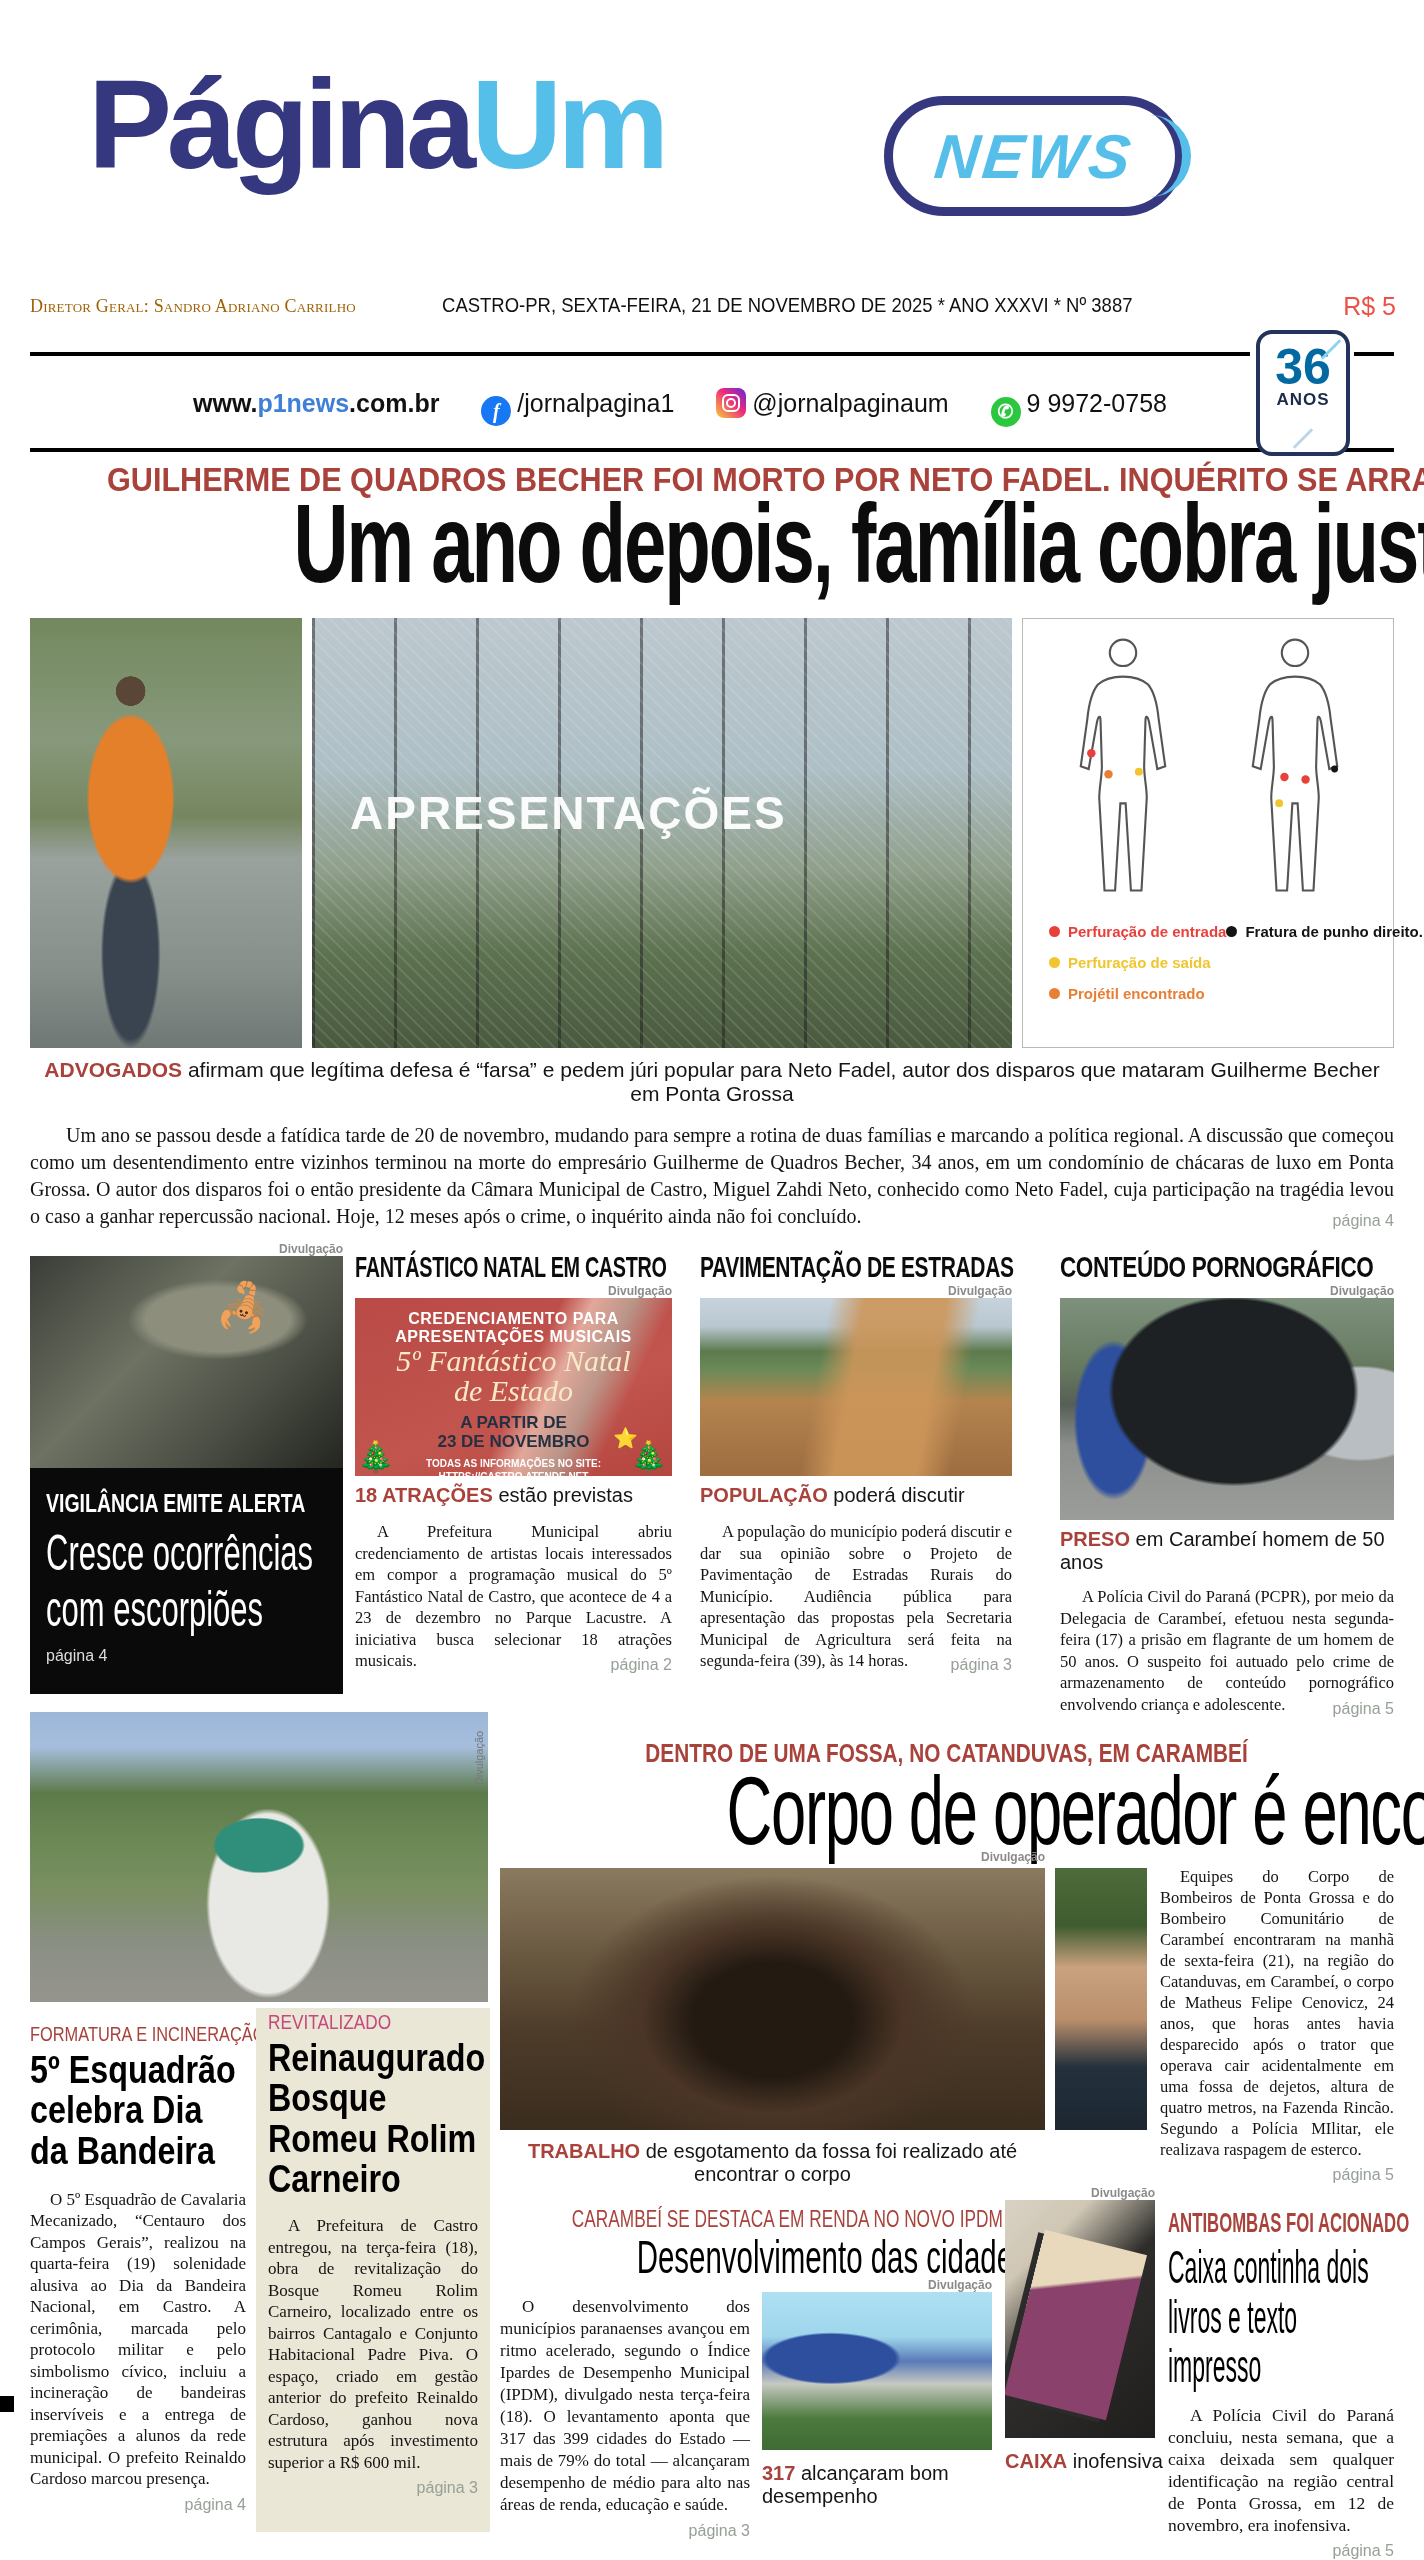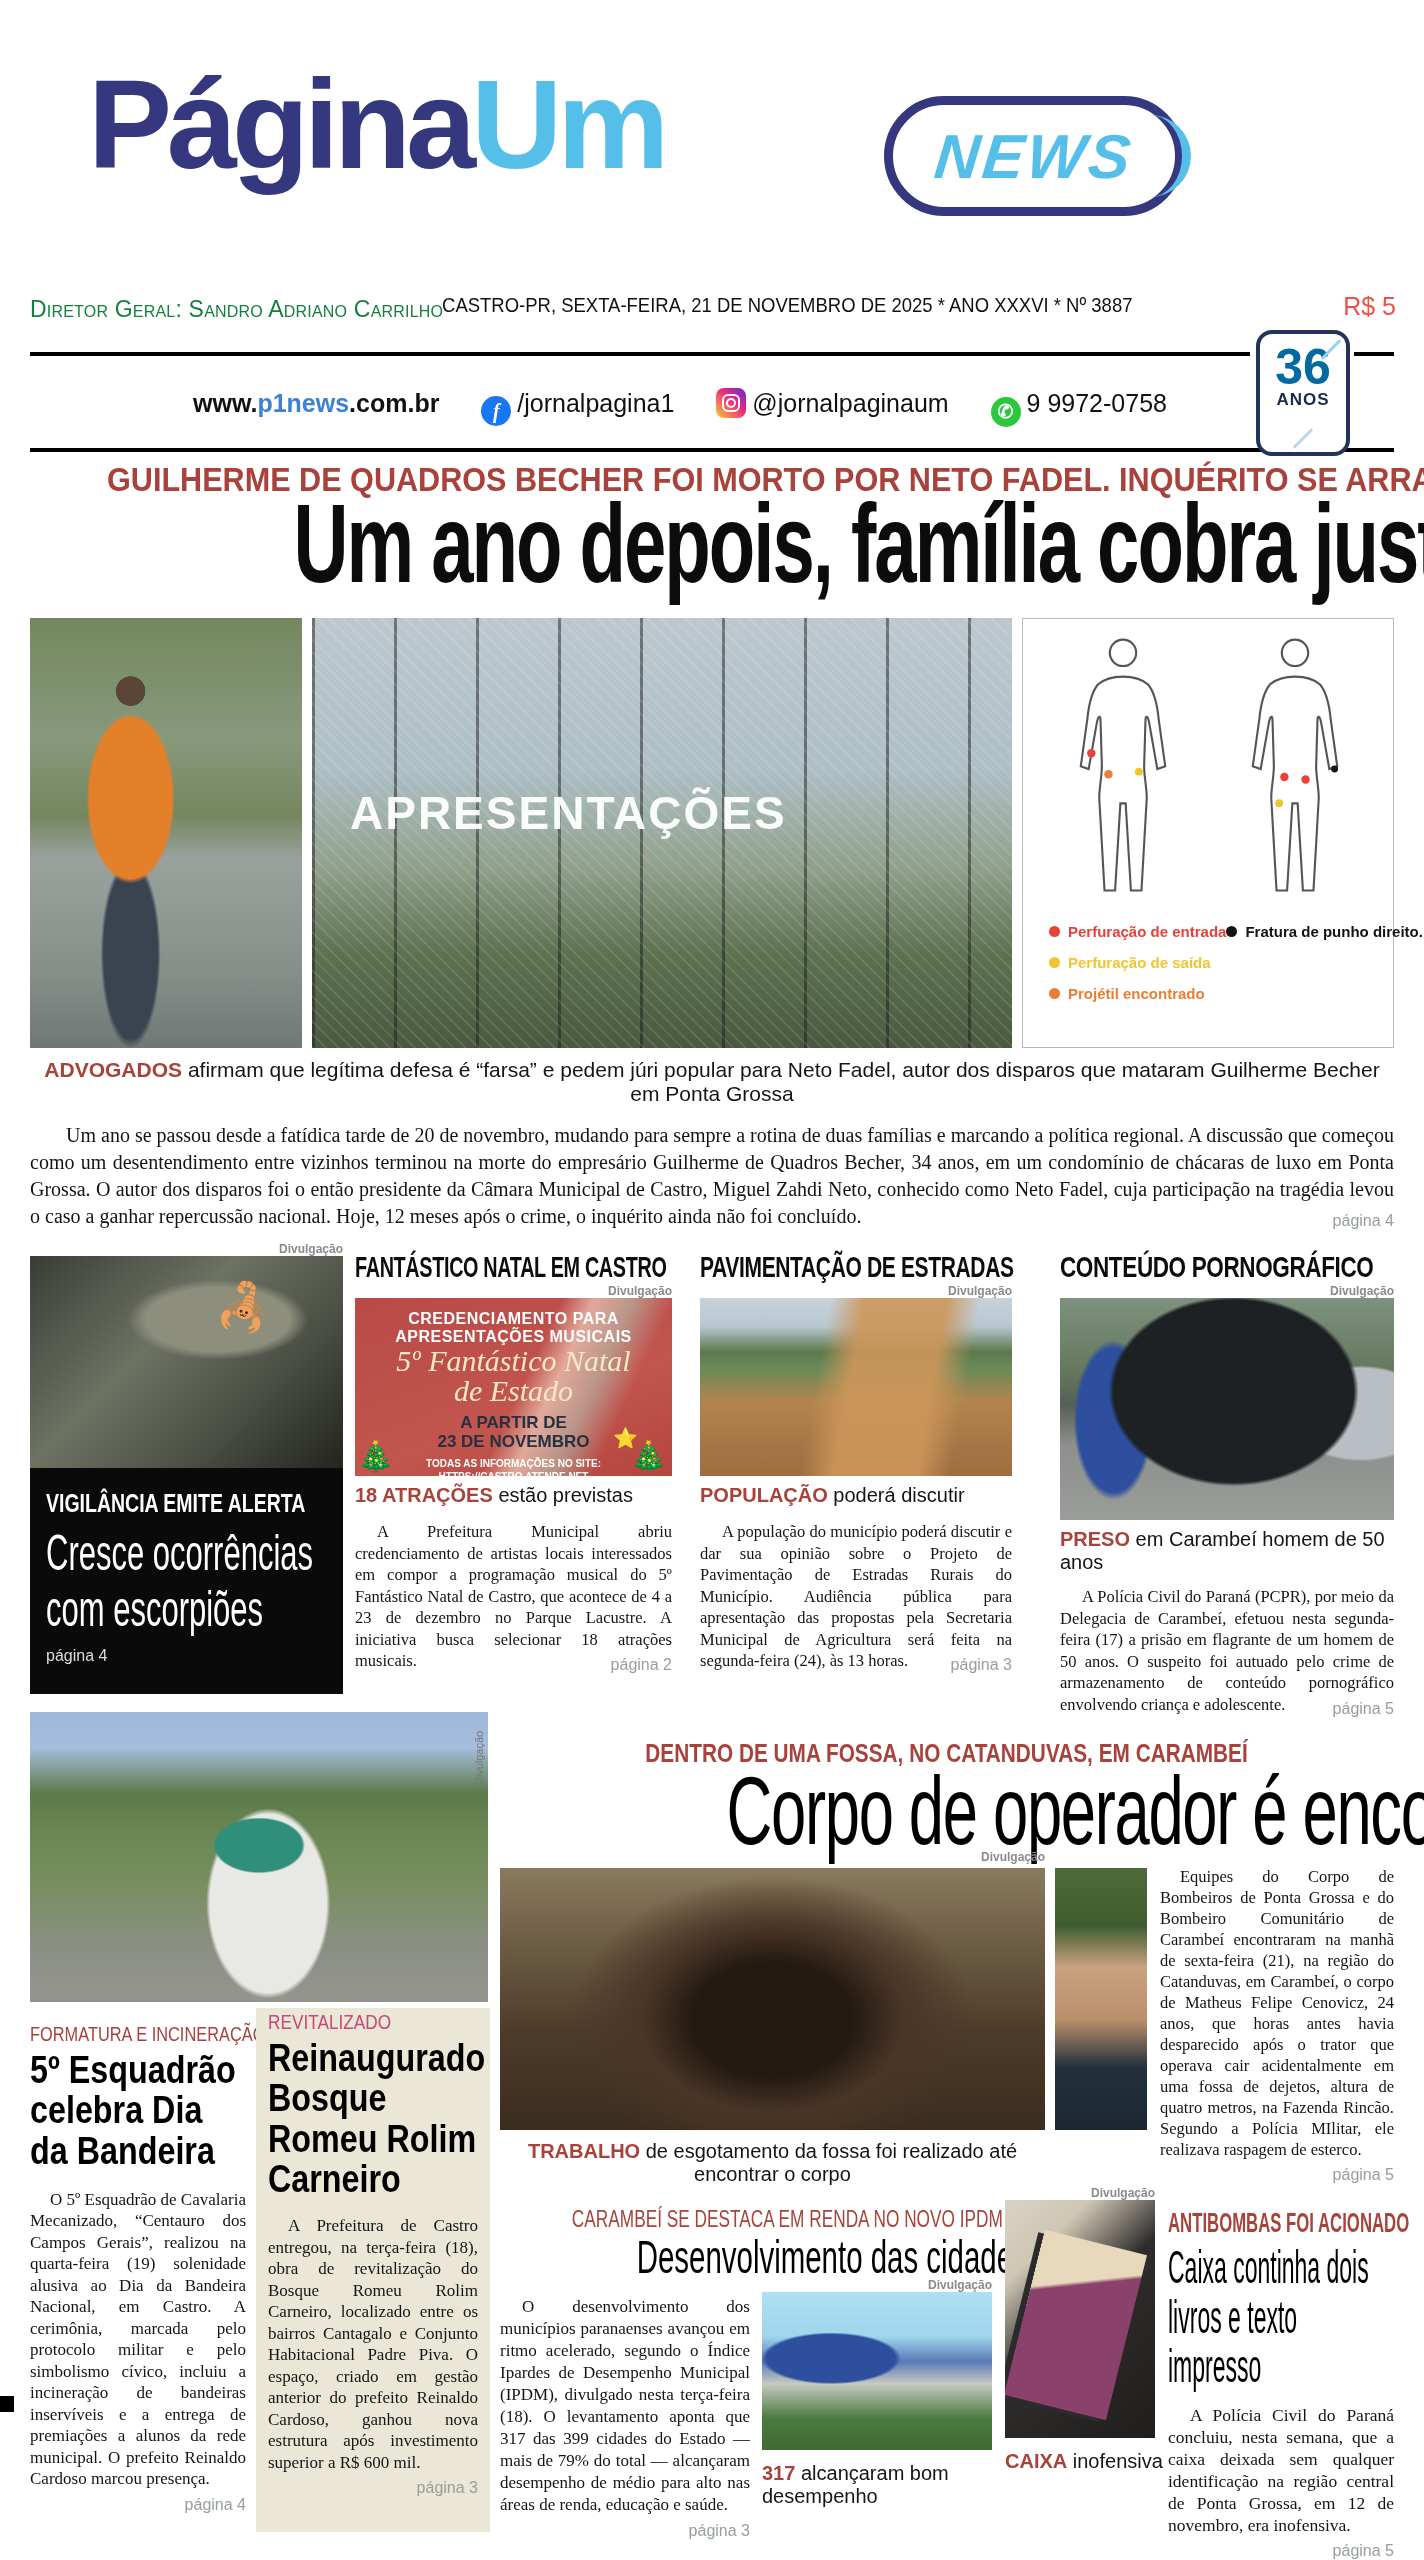--- a/index.html
+++ b/index.html
@@ -10,21 +10,21 @@
   
   .logo { font-weight:bold; font-size:126px; letter-spacing:-5px; white-space:nowrap; }
   .logo .p1 { color:#35387f; }
   .logo .p2 { color:#55bfea; }
   .news-badge { border:9px solid #35387f; border-radius:62px; background:#fff;
     display:flex; align-items:center; justify-content:center; }
   .news-badge:after { content:""; position:absolute; right:-16px; top:10px; bottom:10px; width:46px;
     border-right:9px solid #55bfea; border-radius:0 60px 60px 0; }
   .news-text { color:#55bfea; font-style:italic; font-weight:bold; font-size:62px; letter-spacing:3px;
     transform:skewX(-6deg); }
-  .director { font-variant:small-caps; font-size:23px; color:#15803d; letter-spacing:.2px; }
+  .director { font-variant:small-caps; font-size:18px; color:#a16207; letter-spacing:.2px;font-family:Liberation Serif, serif; }
   .dateline { font-size:21px; color:#111; text-align:center; font-weight:500; }
   .dateline span { display:inline-block; transform:scaleX(.88); transform-origin:center; white-space:nowrap; }
   .price { color:#ee4f46; font-size:25px; font-weight:500; }
   .rule { background:#000; height:4px; }
   .badge36 { border:4px solid #24335c; border-radius:16px; background:#fff; text-align:center; z-index:3;
     padding-top:10px; }
   .badge36 .n { font-size:50px; font-weight:bold; color:#0369a1; line-height:46px; }
   .badge36 .a { font-size:17px; font-weight:bold; color:#1c2b4a; letter-spacing:1px; }
   .badge36 .slash { position:absolute; width:26px; height:3px; background:#8ed4f0; transform:rotate(-45deg); }
   .social-row { text-align:center; font-size:25px; font-weight:bold; color:#111; white-space:nowrap; }
@@ -249,21 +249,21 @@
 
   <div class="abs" style="left:700px; top:1250px; width:312px;">
     <div><span class="condl bh" style="transform:scaleX(.7);">PAVIMENTAÇÃO DE ESTRADAS</span></div>
     <div class="credit">Divulgação</div>
     <div class="ph road" style="width:312px; height:178px;"></div>
     <div class="caption" style="margin-top:8px;">
       <span class="lead" style="color:#a8423a;">POPULAÇÃO</span>
       <span>poderá discutir</span>
     </div>
     <div class="serif" style="font-size:16.5px; line-height:21.5px; text-indent:22px; margin-top:14px;">
-      <span>A população do município poderá discutir e dar sua opinião sobre o Projeto de Pavimentação de Estradas Rurais do Município. Audiência pública para apresentação das propostas pela Secretaria Municipal de Agricultura será feita na segunda-feira (24), às 13 horas.</span>
+      <span>A população do município poderá discutir e dar sua opinião sobre o Projeto de Pavimentação de Estradas Rurais do Município. Audiência pública para apresentação das propostas pela Secretaria Municipal de Agricultura será feita na segunda-feira (39), às 14 horas.</span>
       <span class="pref">página 3</span>
     </div>
   </div>
 
   <div class="abs" style="left:1060px; top:1250px; width:334px;">
     <div><span class="condl bh" style="transform:scaleX(.75);">CONTEÚDO PORNOGRÁFICO</span></div>
     <div class="credit">Divulgação</div>
     <div class="ph police" style="width:334px; height:222px;"></div>
     <div class="caption" style="margin-top:8px;">
       <span class="lead" style="color:#a8423a;">PRESO</span>

